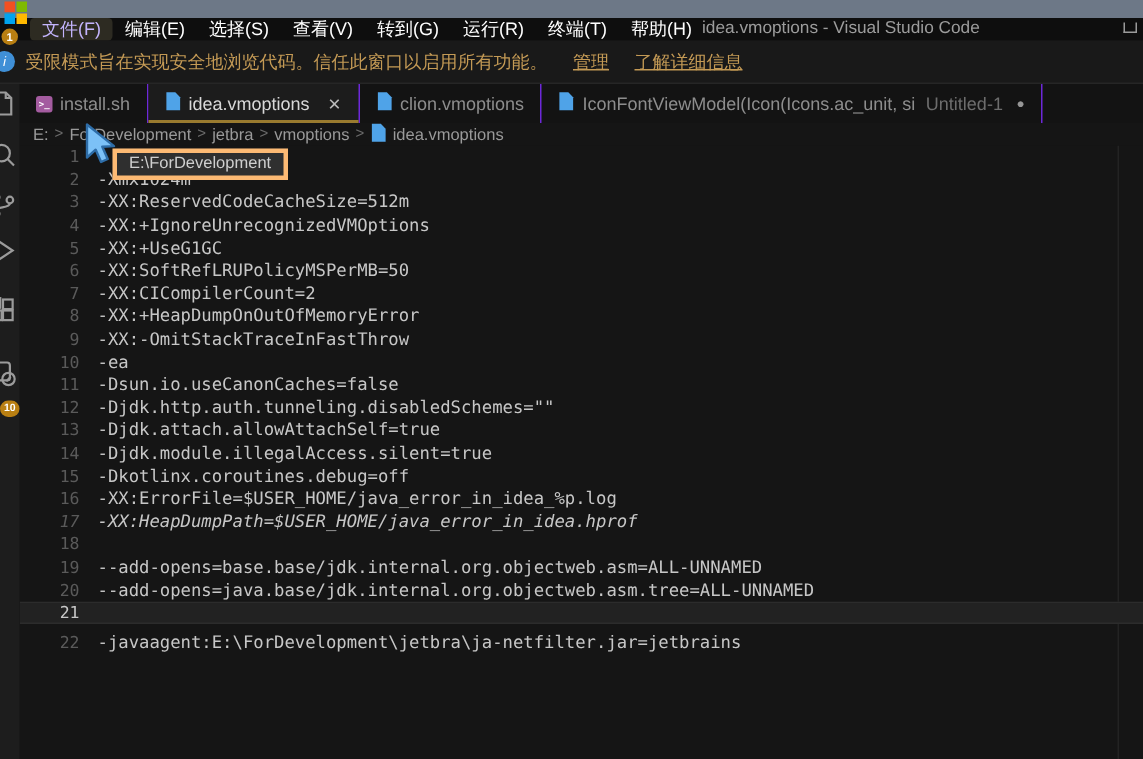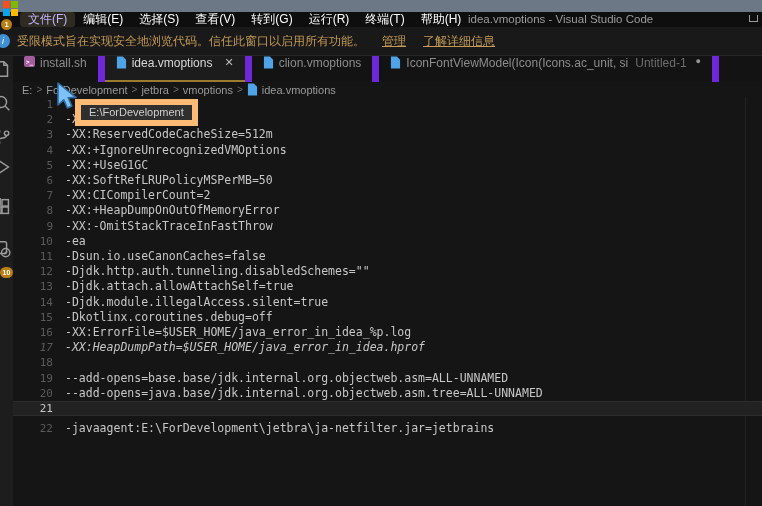--- a/index.html
+++ b/index.html
@@ -38,22 +38,22 @@
   .act-icon { position:absolute; left:-9px; width:22px; height:22px; color:#9b9b9b; }
   .act-icon svg { width:22px; height:22px; }
   .badge { position:absolute; background:#b97f12; color:#fff; text-align:center; z-index:3;
     font-weight:bold; }
   .badge.b1 { left:1px; top:19px; width:11px; height:11px; border-radius:50%; font-size:7.5px; line-height:11px; }
   .badge.b10 { left:0; top:155px; width:13px; height:11px; border-radius:6px; font-size:7px; line-height:11px; }
 
   
   .tabbar { position:absolute; left:13px; top:56px; width:749px; height:26px; background:#131313;
     display:flex; }
-  .tab { position:relative; display:flex; align-items:flex-start; gap:5px; padding:0 11px;
-    border-right:7px solid #6d28d9; font-size:12px; color:#8d8d8d; white-space:nowrap; }
+  .tab { position:relative; display:flex; align-items:center; gap:5px; padding:0 11px;
+    border-right:1px solid #6d28d9; font-size:12px; color:#8d8d8d; white-space:nowrap; }
   .tab.active { background:#1c1c1c; color:#d8d8d8; }
   .tab.active::after { content:""; position:absolute; left:0; right:0; bottom:0; height:2px; background:#9a7b2f; }
   .tab .file-ico { flex:none; }
   .tab .close-x { margin-left:7px; font-size:11px; color:#bababa; }
   .tab .tab-desc { color:#6d6d6d; margin-left:2px; }
   .tab .mod-dot { color:#969696; font-size:9px; margin-left:4px; }
   .shell-ico { width:11px; height:11px; background:#a45ca0; border-radius:2px; color:#fff;
     font-size:6px; font-weight:bold; text-align:center; line-height:11px;
     font-family:"DejaVu Sans Mono", monospace; }
 
@@ -71,21 +71,21 @@
   .code-line { position:absolute; left:0; width:749px; height:15.2px; line-height:15.2px; }
   .code-line .ln { position:absolute; left:0; top:0; width:40px; text-align:right;
     font-family:"DejaVu Sans Mono", monospace; font-size:11px; color:#5a5a5a; }
   .code-line .ct { position:absolute; left:52px; top:0; white-space:pre;
     font-family:"DejaVu Sans Mono", monospace; font-size:11.5px; color:#c7c7c7; }
   .code-line.active { background:#222222; box-shadow:inset 0 1px 0 #2c2c2c, inset 0 -1px 0 #2c2c2c; }
   .code-line.active .ln { color:#c7c7c7; }
 
   
   .tooltip { position:absolute; left:75px; top:99px; z-index:10; background:#2f2f2f;
-    border:6px solid #fdba74; color:#cfcfcf; font-size:11px; padding:1px 8px 2px; white-space:nowrap; }
+    border:3px solid #fdba74; color:#cfcfcf; font-size:11px; padding:1px 8px 2px; white-space:nowrap; }
   .cursor { position:absolute; left:55px; top:82px; z-index:11; }
 </style>
 </head>
 <body>
 
 <div id="stage">
 
   <div class="topbar" style="background: rgb(109, 120, 135);"></div>
   <div class="winlogo">
     <i style="background: rgb(242, 80, 34);"></i>

